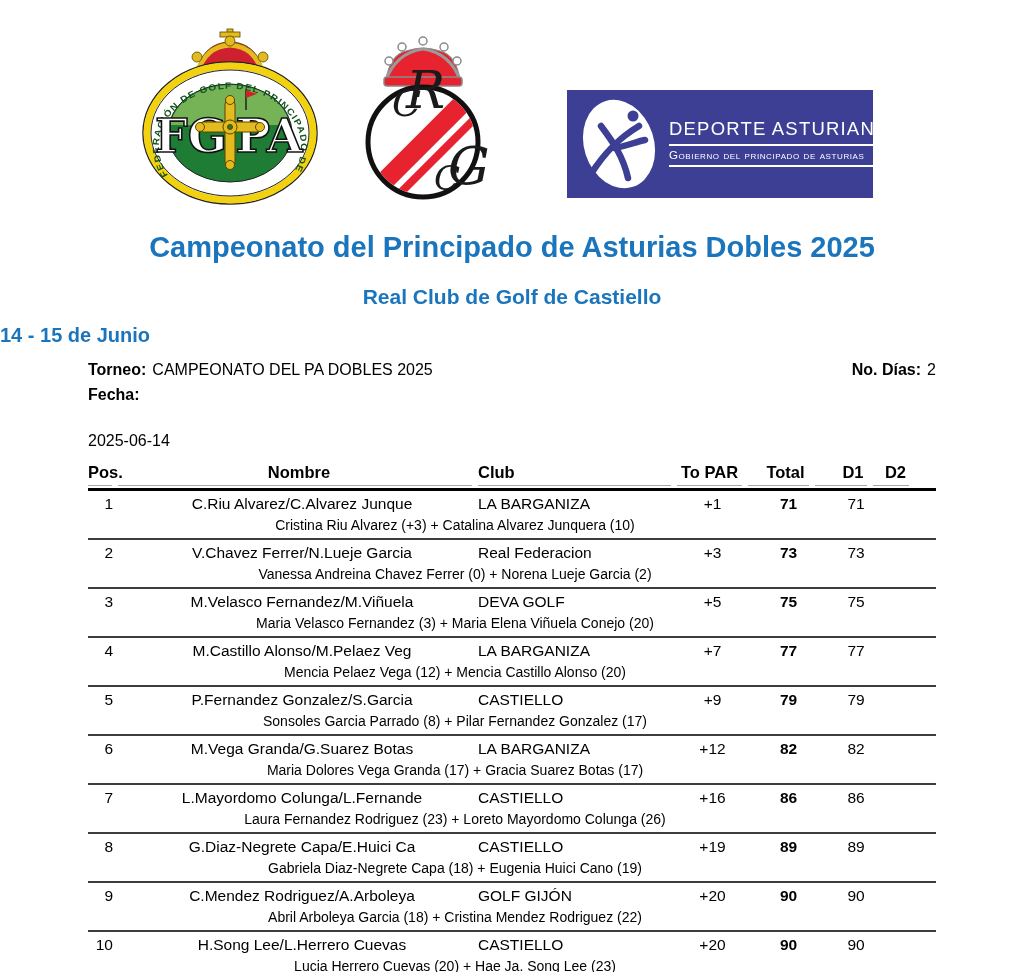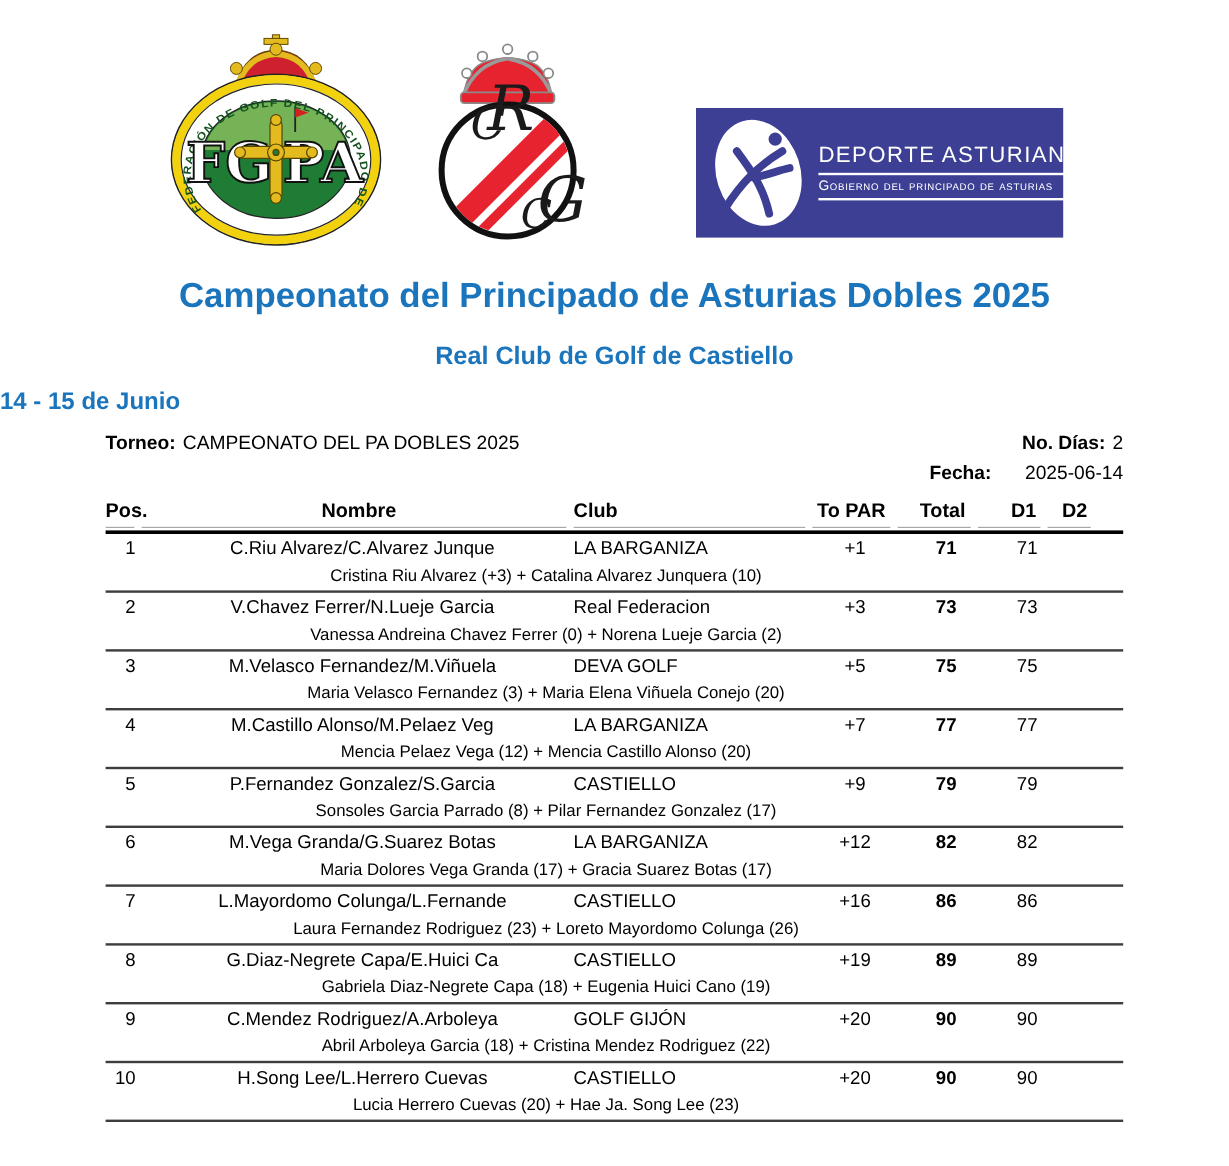--- a/index.html
+++ b/index.html
@@ -7,41 +7,41 @@
   body {
     width: 1024px; height: 972px; margin: 0 auto;
     font-family: "Liberation Sans", sans-serif; color:#000;
     position: relative; overflow: hidden;
   }
   
   .logos-row { position: relative; height: 205px; }
   .fgpa-box { position:absolute; left:140px; top:28px; }
   .rcg-box  { position:absolute; left:356px; top:30px; }
   .banner {
-    position:absolute; left:580px; top:90px; width:306px; height:108px;
+    position:absolute; left:567px; top:90px; width:306px; height:108px;
     background:#3c3f94; display:flex; align-items:center;
   }
   .banner-oval { margin-left:6px; flex:0 0 auto; }
   .banner-text { color:#fff; flex:1; margin:0 10px 0 4px; }
   .banner-title { font-size:18.5px; letter-spacing:1.2px; white-space:nowrap; font-weight:400; }
   .banner-rule { height:2px; background:#fff; margin:4px 0 3px; }
   .banner-sub { font-size:11.5px; letter-spacing:0.6px; font-variant:small-caps;
                 text-transform:lowercase; white-space:nowrap; }
   .banner-sub::first-letter { text-transform:uppercase; }
   
   .page-title { text-align:center; color:#1b75bc; font-weight:bold; font-size:29px; margin-top:26px; }
   .venue-title { text-align:center; color:#1b75bc; font-weight:bold; font-size:21px; margin-top:21px; }
   .dates-title { color:#1b75bc; font-weight:bold; font-size:20px; margin-top:15px; }
   
   .content { width:848px; margin:0 auto; }
   .section-title { text-align:center; font-weight:bold; font-size:17px; margin-top:31px; }
   .meta-line1 { display:flex; justify-content:space-between; margin-top:14px; font-size:16px; align-items:baseline; }
   .meta-left  { display:flex; gap:6px; align-items:baseline; }
   .meta-right { display:flex; gap:6px; align-items:flex-start; }
-  .meta-line2 { display:flex; justify-content:flex-end; gap:28px; font-size:16px; margin-top:7px; align-items:baseline; }
+  .meta-line2 { display:flex; justify-content:flex-end; gap:28px; font-size:16px; margin-top:7px; align-items:baseline;flex-direction:column; }
   .blabel { font-weight:bold; }
   
   .tgrid { display:grid; grid-template-columns:30px 360px 199px 71px 67px 58px 42px; }
   .thead { margin-top:13px; font-weight:bold; font-size:16.5px; }
   .thead .cell { border-bottom:1.5px solid #a8a8a8; padding-bottom:3px; margin-right:6px; }
   .col-pos    { text-align:left; }
   .col-nombre { padding-left:8px; text-align:center; }
   .col-club   { text-align:left; }
   .col-topar  { text-align:center; }
   .col-total  { text-align:center; padding-left:14px; }

